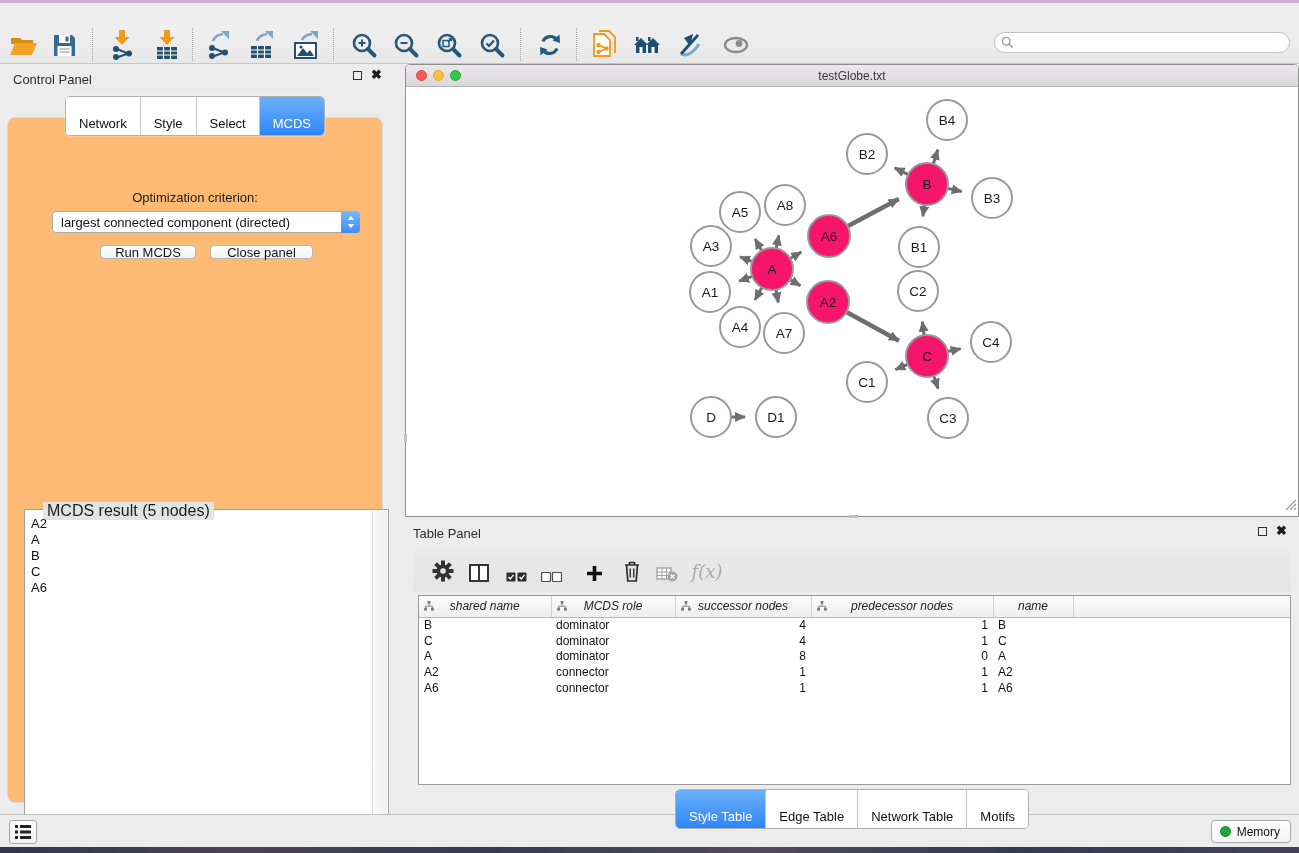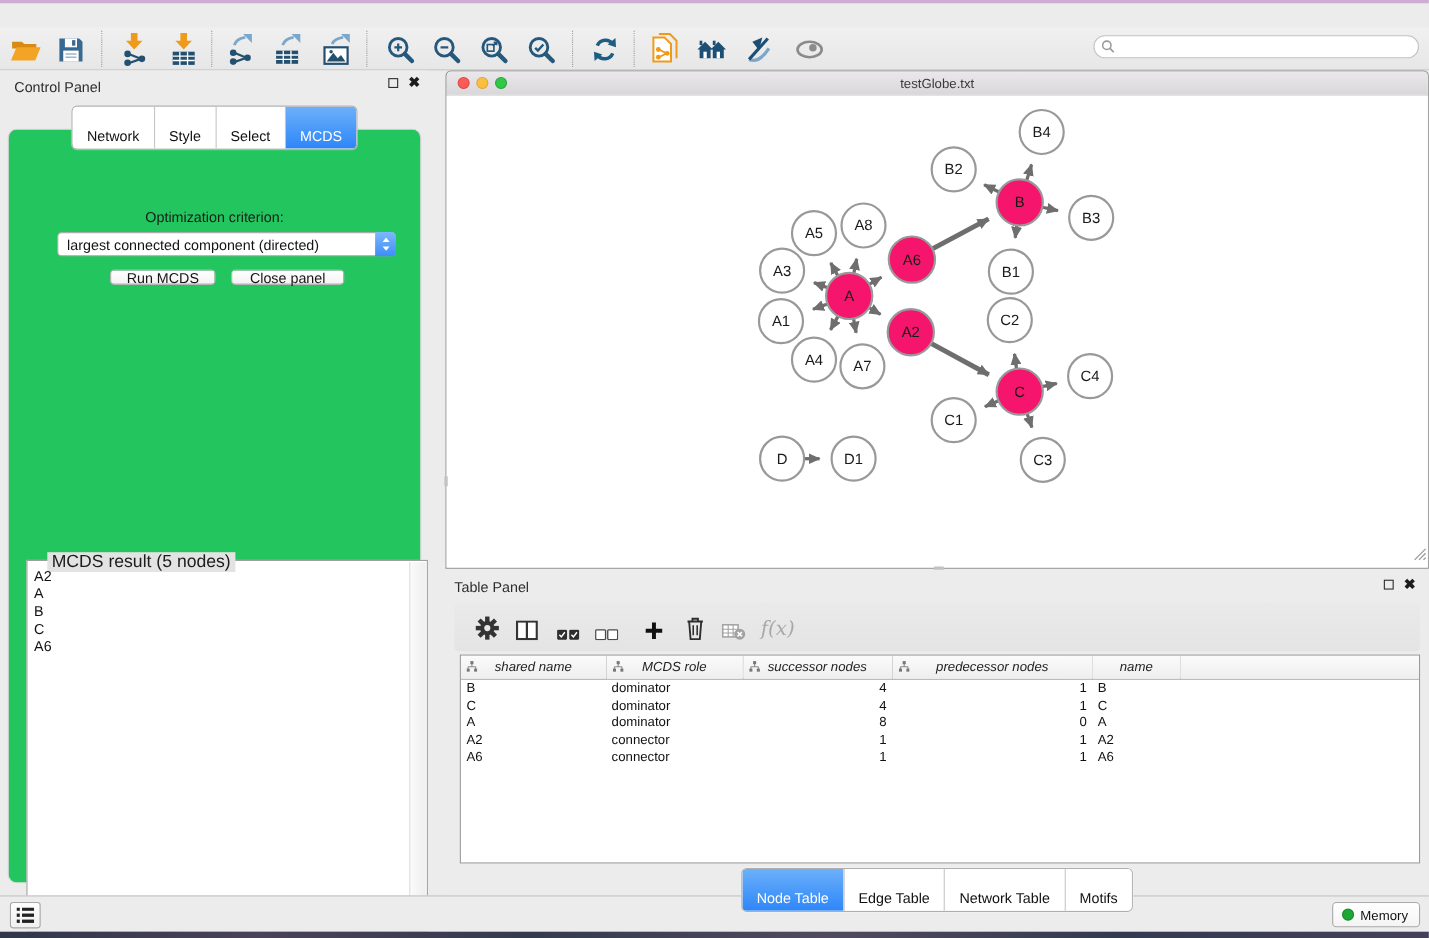--- a/index.html
+++ b/index.html
@@ -27,21 +27,21 @@
   .search-field input { border:none; outline:none; flex:1; font-size:12px; background:transparent; height:17px; }
 
   
   .control-panel { position:absolute; left:0; top:64px; width:390px; height:748px; background:#ececec; }
   .panel-title { font-size:13px; color:#2d2d2d; }
   .cp-header { position:absolute; left:13px; top:8px; }
   .winbtns { position:absolute; top:6px; display:flex; gap:9px; align-items:center; }
   .cp-winbtns { right:8px; }
   .float-ic { width:9px; height:9px; border:1.5px solid #2d2d2d; display:inline-block; }
   .close-ic { font-size:13px; font-weight:bold; color:#1b1b1b; line-height:10px; }
-  .cp-content { position:absolute; left:7px; top:53px; width:376px; height:686px; background:#22c55e;
+  .cp-content { position:absolute; left:7px; top:53px; width:376px; height:686px; background:#fdba74;
     border:1px solid #d8d8d8; border-radius:8px; }
   .seg { position:absolute; display:inline-flex; border:1px solid #aeaeae; border-radius:5px; overflow:hidden; background:#fff; z-index:3; box-shadow:0 0 0 0.5px rgba(255,255,255,0.4); }
   #cp-tabs { top:32px; left:50%; transform:translateX(-50%); }
   .seg-tab { padding:19px 13px 4px 13px; font-size:13px; color:#111; background:#fff; border-left:1px solid #c6c6c6; white-space:nowrap; }
   .seg-tab:first-child { border-left:none; }
   .seg-tab.active { background:linear-gradient(#6cb0fb,#2d86f8); color:#fff; }
   .opt-label { position:absolute; left:0; right:0; top:72px; text-align:center; font-size:13px; color:#1c1c1c; }
   .cp-select { position:absolute; left:44px; top:93px; width:308px; height:22px; background:#fff;
     border:1px solid #ababab; border-radius:4px; display:flex; align-items:center; }
   .cp-select .val { flex:1; font-size:13px; color:#141414; padding-left:8px; white-space:nowrap; overflow:hidden; }
@@ -534,21 +534,21 @@
               <td style="text-align:left">connector</td>
               <td style="text-align:right">1</td>
               <td style="text-align:right">1</td>
               <td style="text-align:left">A6</td>
               <td></td>
             </tr>
           </tbody>
       </table>
     </div>
     <div class="seg" id="tp-tabs">
-        <div class="seg-tab active">Node Table</div>
+        <div class="seg-tab active">Style Table</div>
         <div class="seg-tab">Edge Table</div>
         <div class="seg-tab">Network Table</div>
         <div class="seg-tab">Motifs</div>
       </div>
   </div>
 
   <div class="statusbar">
     <div class="list-btn">
       <svg width="16" height="14" viewBox="0 0 16 14">
           <g fill="#222">

